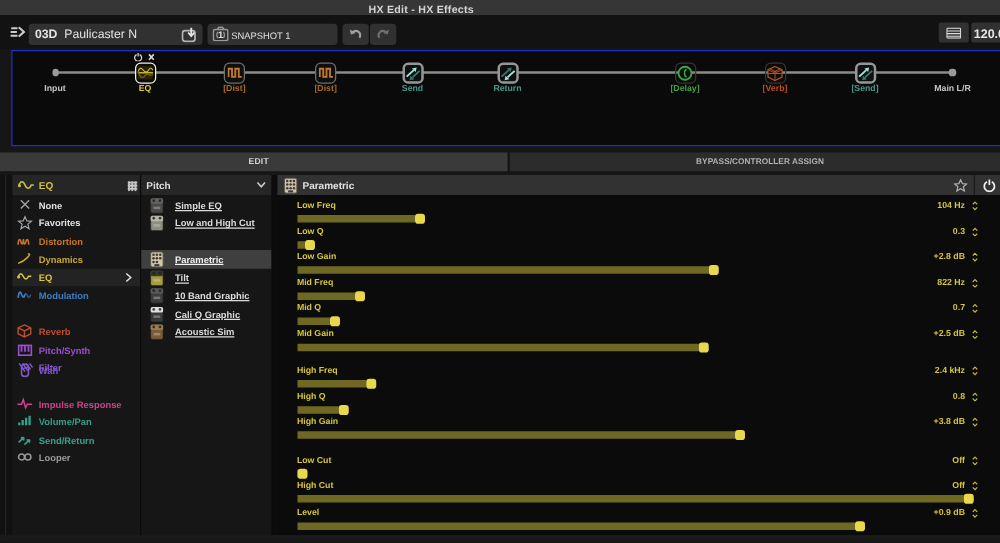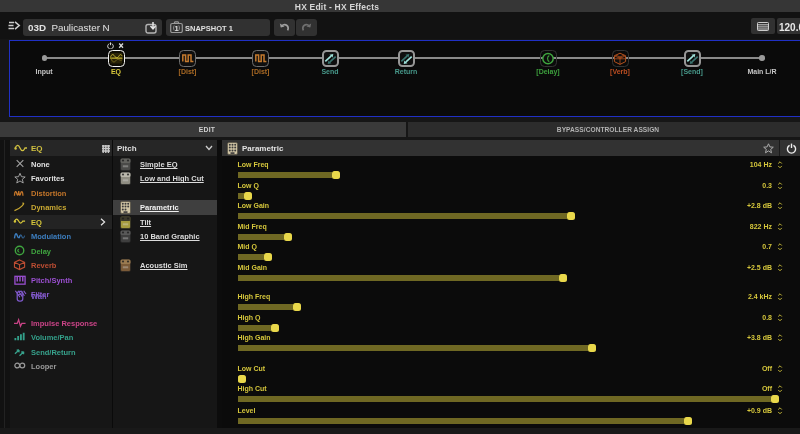--- a/index.html
+++ b/index.html
@@ -15,21 +15,21 @@
   
   #toolbar { left:0; top:12px; width:800px; height:27px; background:#121212; }
   .tbox { position:absolute; background:#313131; border-radius:3px; }
   #presetbox { left:23px; top:6.5px; width:139px; height:17px; }
   #snapbox   { left:166px; top:6.5px; width:104px; height:17px; }
   #undobtn   { left:274px; top:6.5px; width:21px; height:17px; }
   #redobtn   { left:296px; top:6.5px; width:21px; height:17px; }
   #listbtn   { left:751px; top:6px; width:24px; height:16px; border-radius:2px;}
   #tempobox  { left:777px; top:6px; width:30px; height:16px; border-radius:2px;}
   #presettxt { left:28px; top:10px; font-size:9.8px; color:#e3e3e3; }
-  #snaptxt   { left:185px; top:12px; font-size:7.5px; font-weight:bold; color:#e0e0e0; letter-spacing:0;}
+  #snaptxt   { left:185px; top:12px; font-size:7.5px; font-weight:normal; color:#e0e0e0; letter-spacing:0;}
   #tempotxt  { left:779px; top:9.5px; font-size:10px; font-weight:bold; color:#e8e8e8; }
 
   
   #chain { left:9px; top:40px; width:796px; height:77px; background:#0a0a0a; border:1.5px solid #2030c5; }
   .blocklabel { position:absolute; top:67.5px; width:60px; text-align:center; font-size:7px; font-weight:bold; }
   .block { position:absolute; top:50px; width:17px; height:17px; border-radius:4.5px; background:#0f0f0f; }
 
   
   #tab1 { left:0; top:121.5px; width:406px; height:15.5px; background:#3a3a3a;
           color:#d2d2d2; text-align:center; font-size:6.8px; font-weight:bold; line-height:16.5px; letter-spacing:0.2px;}
@@ -244,28 +244,20 @@
         <svg class="abs" style="left:90px;top:3.2px" width="6" height="8" viewBox="0 0 6 8">
           <path d="M1 0.8 L4.6 4 L1 7.2" stroke="#e4e4e4" stroke-width="1.2" fill="none"></path>
         </svg>
       </div>
       <div class="row" style="top:72.25px;">
         <svg class="icon" viewBox="0 0 16 13">
           <path d="M2 9 C2.8 3 4 3 5 6 C6 9 7.2 9 8 6" stroke="#3d7fc1" stroke-width="1.5" fill="none"></path>
           <path d="M7 9 C7.8 4.5 9 4.5 10 7 C11 9.5 12.2 9 13 6" stroke="#3d7fc1" stroke-width="1.2" fill="none" opacity="0.7"></path>
         </svg>
         <div class="rowtxt" style="color:#3d7fc1">Modulation</div>
-      </div>
-      <div class="row" style="top:86.69999999999999px;">
-        <svg class="icon" viewBox="0 0 16 13">
-          <circle cx="7.5" cy="6" r="4.6" stroke="#3fa53f" stroke-width="1.5" fill="none"></circle>
-          <circle cx="7" cy="6" r="2" fill="#3fa53f"></circle>
-          <circle cx="8.3" cy="6" r="1.9" fill="#161616"></circle>
-        </svg>
-        <div class="rowtxt" style="color:#3fa53f">Delay</div>
       </div>
       <div class="row" style="top:101.14999999999999px;">
         <svg class="icon" viewBox="0 0 16 13">
           <path d="M7.5 1 L13 3.6 L13 8.8 L7.5 11.4 L2 8.8 L2 3.6 Z M2 3.6 L7.5 6.2 L13 3.6 M7.5 6.2 V11.4" stroke="#bf4e33" stroke-width="1.2" fill="none"></path>
         </svg>
         <div class="rowtxt" style="color:#bf4e33">Reverb</div>
       </div>
       <div class="row" style="top:115.6px;">
         <svg class="icon" viewBox="0 0 16 13">
           <rect x="2.5" y="2.5" width="11" height="8.5" fill="none" stroke="#9a4fd0" stroke-width="1.4"></rect>
@@ -361,20 +353,30 @@
       </div>
       <div class="row" style="top:72.25px;">
         <svg class="abs" style="left:7px;top:1px" width="11" height="13" viewBox="0 0 11 13">
       <rect x="0.5" y="0.5" width="10" height="12" rx="1.5" fill="#3e3e3e" stroke="#222" stroke-width="0.6"></rect>
       <rect x="0.5" y="0.5" width="10" height="4.5" rx="1.5" fill="#585858"></rect>
       <circle cx="3" cy="2.5" r="1.1" fill="#1e1e1e" opacity="0.8"></circle>
           <circle cx="8" cy="2.5" r="1.1" fill="#1e1e1e" opacity="0.8"></circle>
       <rect x="2.8" y="7.3" width="5.4" height="2" fill="#dcdcdc" opacity="0.35"></rect>
         </svg>
         <div class="c2txt" style="">10 Band Graphic</div>
+      </div>
+      <div class="row" style="top:86.69999999999999px;">
+        <svg class="abs" style="left:7px;top:1px" width="11" height="13" viewBox="0 0 11 13">
+      <rect x="0.5" y="0.5" width="10" height="12" rx="1.5" fill="#3a3a3a" stroke="#222" stroke-width="0.6"></rect>
+      <rect x="0.5" y="0.5" width="10" height="4.5" rx="1.5" fill="#e0e0e0"></rect>
+      <circle cx="3" cy="2.5" r="1.1" fill="#1e1e1e" opacity="0.8"></circle>
+          <circle cx="8" cy="2.5" r="1.1" fill="#1e1e1e" opacity="0.8"></circle>
+      <rect x="2.8" y="7.3" width="5.4" height="2" fill="#dcdcdc" opacity="0.35"></rect>
+        </svg>
+        <div class="c2txt" style="">Cali Q Graphic</div>
       </div>
       <div class="row" style="top:101.14999999999999px;">
         <svg class="abs" style="left:7px;top:1px" width="11" height="13" viewBox="0 0 11 13">
       <rect x="0.5" y="0.5" width="10" height="12" rx="1.5" fill="#7a5a38" stroke="#222" stroke-width="0.6"></rect>
       <rect x="0.5" y="0.5" width="10" height="4.5" rx="1.5" fill="#9a7a50"></rect>
       <circle cx="3" cy="2.5" r="1.1" fill="#1e1e1e" opacity="0.8"></circle>
           <circle cx="8" cy="2.5" r="1.1" fill="#1e1e1e" opacity="0.8"></circle>
       <rect x="2.8" y="7.3" width="5.4" height="2" fill="#dcdcdc" opacity="0.35"></rect>
         </svg>
         <div class="c2txt" style="">Acoustic Sim</div>

